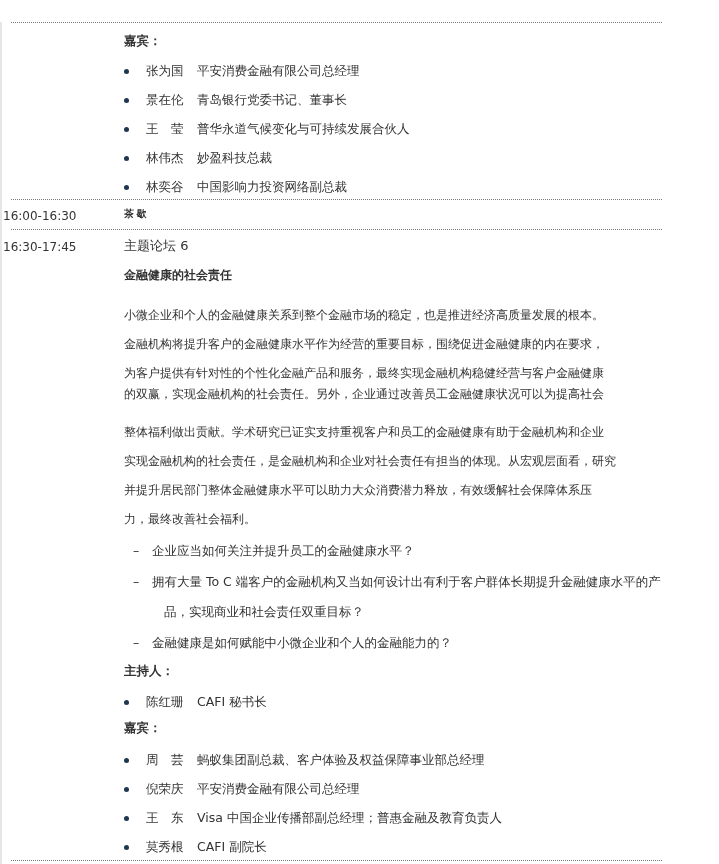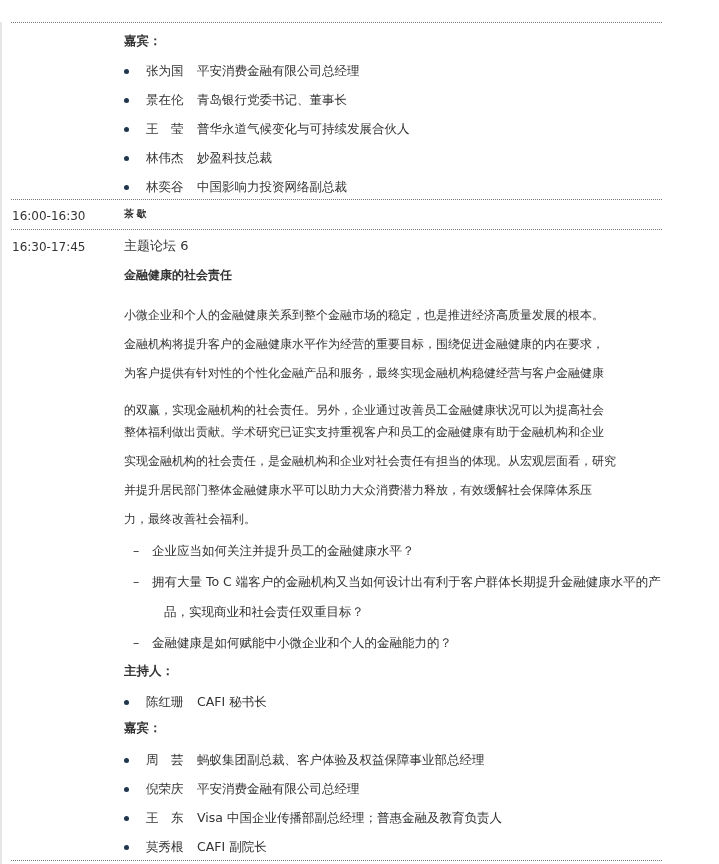--- a/index.html
+++ b/index.html
@@ -9,21 +9,21 @@
     color:#333333; font-size:12.5px;
   }
   .leftbar { position:absolute; left:0; top:22px; width:2px; height:842px; background:#e6e6e6; }
   .hr { position:absolute; left:11px; width:651px; height:0; border-top:1px dotted #7a7a7a; }
   .abs { position:absolute; white-space:nowrap; }
   .label { font-weight:bold; font-size:12.5px; color:#333;font-family:Liberation Serif, serif; }
   .bullet-row { position:absolute; left:124px; height:20px; line-height:20px; white-space:nowrap; }
   .bullet-row .dot { position:absolute; left:0; top:8px; width:5px; height:5px; border-radius:50%; background:#1f3650; }
   .bullet-row .name { position:absolute; left:14px;margin-left:8px; }
   .bullet-row .title { position:absolute; left:73px; }
-  .time { position:absolute; left:12px; font-size:12px; color:#333; }
+  .time { position:absolute; left:3px; font-size:12px; color:#333; }
   .para-line { position:absolute; left:124px; white-space:nowrap; font-size:12px; line-height:20px; }
   .dash-row { position:absolute; left:133px; white-space:nowrap; line-height:20px; }
   .dash-row .dash { position:absolute; left:0; }
   .dash-row .text { position:absolute; left:19px; }
   .cont { position:absolute; left:164px; white-space:nowrap; line-height:20px; }
 </style>
 </head>
 <body>
 
 <div class="leftbar"></div>
@@ -66,21 +66,21 @@
 <div class="hr" style="top:229px"></div>
 
 <div class="time" style="top:240px">16:30-17:45</div>
 <div class="abs" style="left:124px;top:237px;font-size:13px">主题论坛 6</div>
 <div class="abs label" style="left:124px;top:267px;font-size:12px">金融健康的社会责任</div>
 
 <div>
   <div class="para-line" style="top:305px">小微企业和个人的金融健康关系到整个金融市场的稳定，也是推进经济高质量发展的根本。</div>
   <div class="para-line" style="top:334px">金融机构将提升客户的金融健康水平作为经营的重要目标，围绕促进金融健康的内在要求，</div>
   <div class="para-line" style="top:363px">为客户提供有针对性的个性化金融产品和服务，最终实现金融机构稳健经营与客户金融健康</div>
-  <div class="para-line" style="top:400px">的双赢，实现金融机构的社会责任。另外，企业通过改善员工金融健康状况可以为提高社会</div>
+  <div class="para-line" style="top:384px">的双赢，实现金融机构的社会责任。另外，企业通过改善员工金融健康状况可以为提高社会</div>
   <div class="para-line" style="top:422px">整体福利做出贡献。学术研究已证实支持重视客户和员工的金融健康有助于金融机构和企业</div>
   <div class="para-line" style="top:451px">实现金融机构的社会责任，是金融机构和企业对社会责任有担当的体现。从宏观层面看，研究</div>
   <div class="para-line" style="top:480px">并提升居民部门整体金融健康水平可以助力大众消费潜力释放，有效缓解社会保障体系压</div>
   <div class="para-line" style="top:509px">力，最终改善社会福利。</div>
 </div>
 
 <div class="dash-row" style="top:541px">
   <span class="dash">–</span>
   <span class="text">企业应当如何关注并提升员工的金融健康水平？</span>
 </div>

